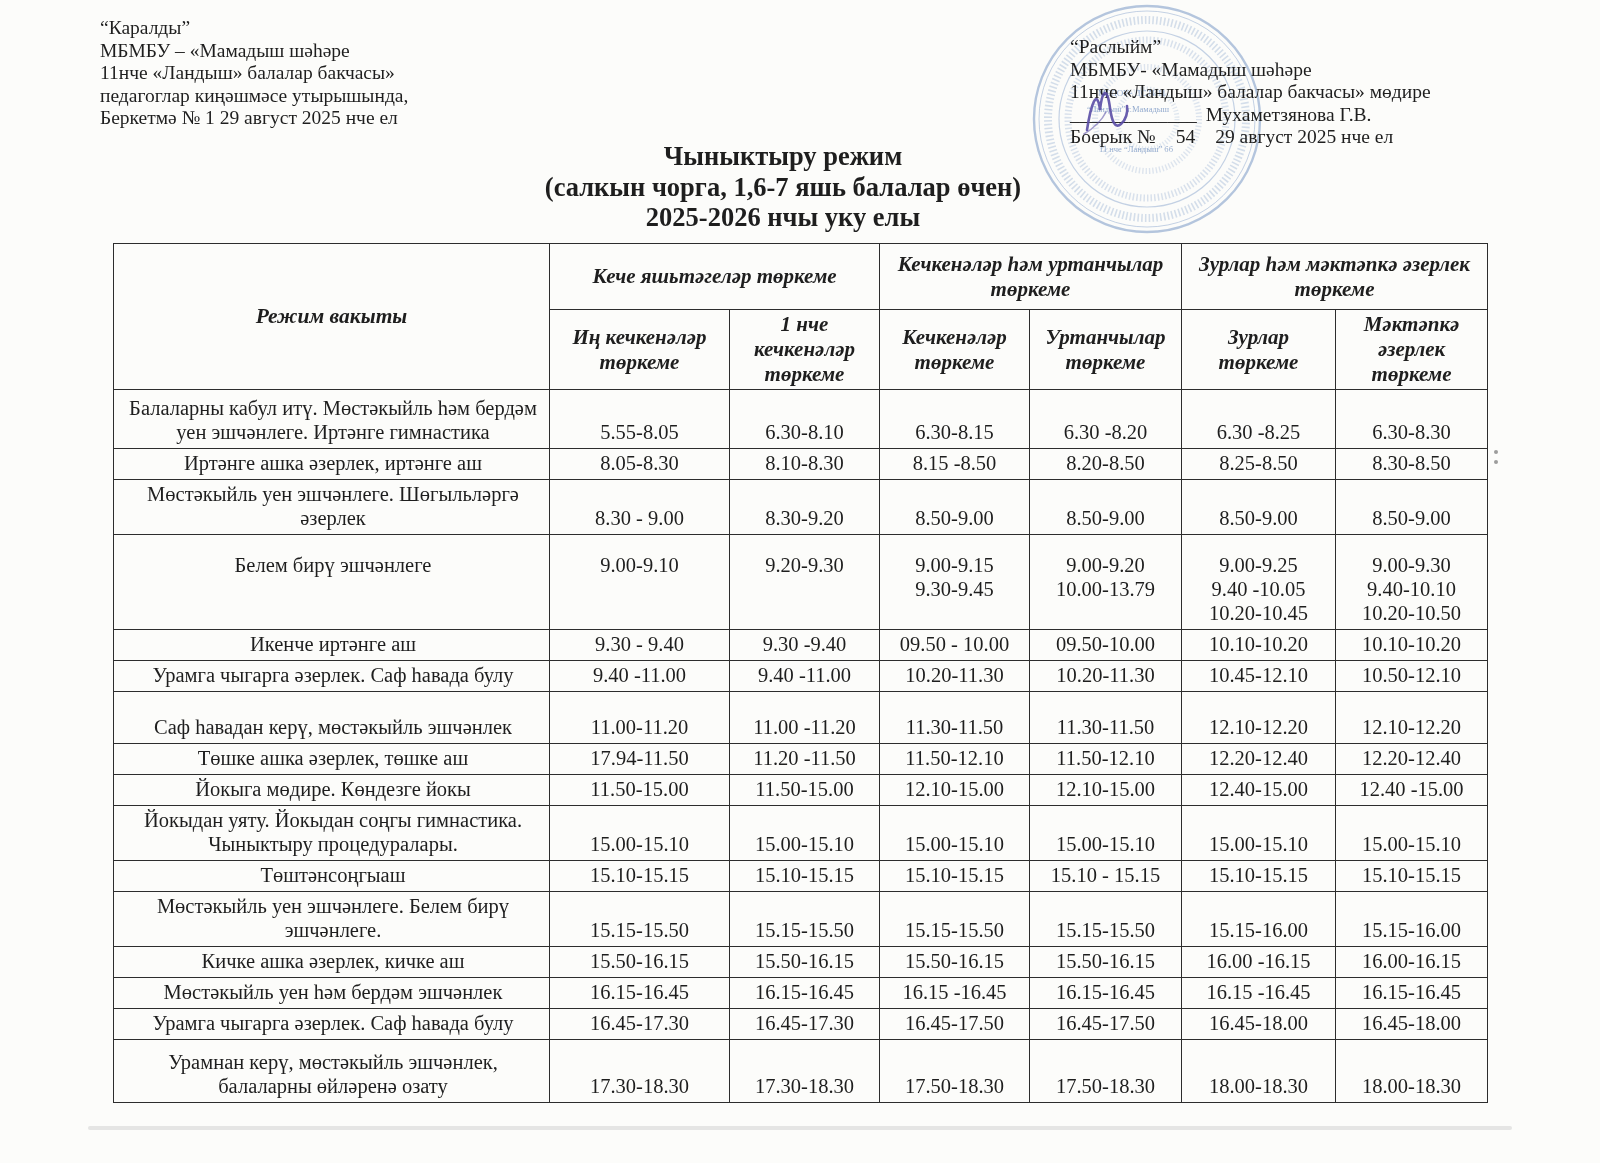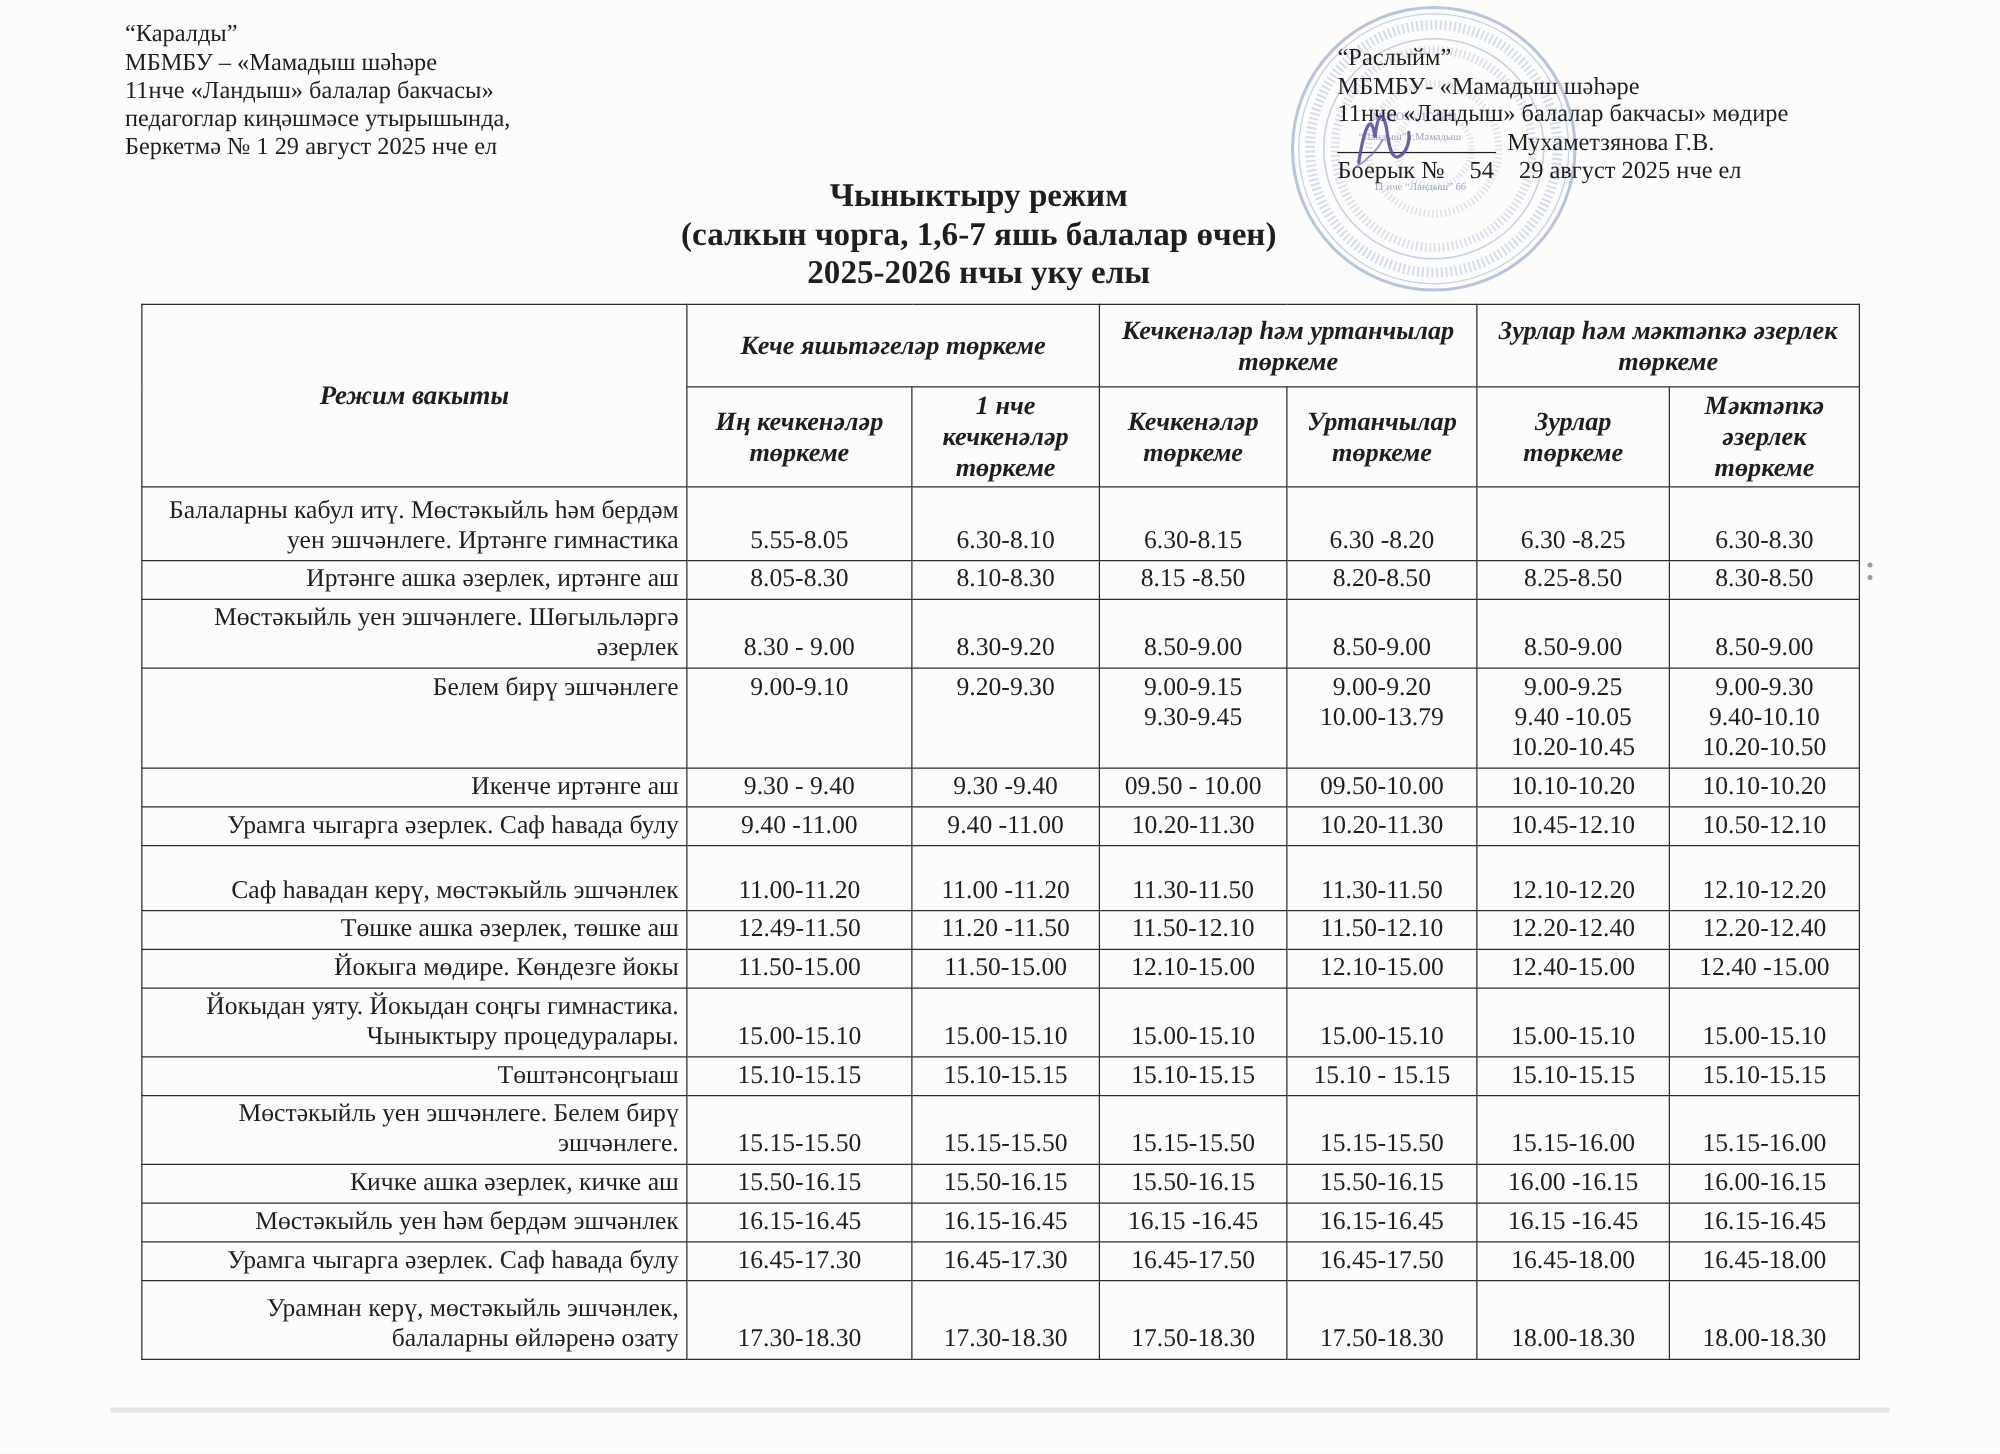--- a/index.html
+++ b/index.html
@@ -33,32 +33,32 @@
     border:1.6px solid #2d2d2d; overflow:hidden;
   }
   thead th{
     font-weight:bold; font-style:italic; text-align:center;
     vertical-align:middle; font-size:21px; line-height:25px; padding:2px 10px;
   }
   thead tr:nth-child(1){height:66px;}
   thead tr:nth-child(2){height:78px;}
   th.corner{font-size:21.5px;}
   td.activity{
-    font-size:20.5px; line-height:24px; text-align:right;
+    font-size:20.5px; line-height:24px; text-align:center;
     vertical-align:bottom; padding:2px 6px 4px 9px;
   }
   td.time{
     font-size:20.5px; line-height:24px; text-align:center;
     vertical-align:bottom; padding:1px 2px 4px;
   }
   tbody tr:nth-child(1){height:59px;}
   tbody tr:nth-child(2){height:29px;}
   tbody tr:nth-child(3){height:43px;}
   tbody tr:nth-child(4){height:71px;}
-  tbody tr:nth-child(4) td{vertical-align:top; padding-top:3px;}
+  tbody tr:nth-child(4) td{vertical-align:top; padding-top:18px;}
   tbody tr:nth-child(5){height:30px;}
   tbody tr:nth-child(6){height:29px;}
   tbody tr:nth-child(7){height:52px;}
   tbody tr:nth-child(8){height:29px;}
   tbody tr:nth-child(9){height:28px;}
   tbody tr:nth-child(10){height:50px;}
   tbody tr:nth-child(11){height:29px;}
   tbody tr:nth-child(12){height:50px;}
   tbody tr:nth-child(13){height:30px;}
   tbody tr:nth-child(14){height:31px;}
@@ -309,21 +309,21 @@
           <td class="time">
             <div class="time-line">12.10-12.20</div>
           </td>
           <td class="time">
             <div class="time-line">12.10-12.20</div>
           </td>
         </tr>
         <tr class="sched-row">
           <td class="activity">Төшке ашка әзерлек, төшке аш</td>
           <td class="time">
-            <div class="time-line">12.49-11.50</div>
+            <div class="time-line">17.94-11.50</div>
           </td>
           <td class="time">
             <div class="time-line">11.20 -11.50</div>
           </td>
           <td class="time">
             <div class="time-line">11.50-12.10</div>
           </td>
           <td class="time">
             <div class="time-line">11.50-12.10</div>
           </td>

